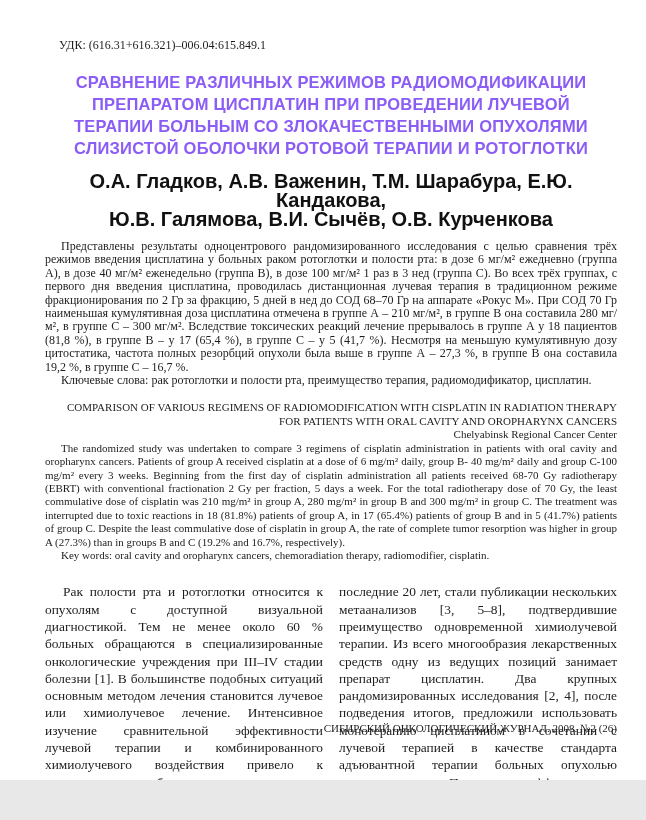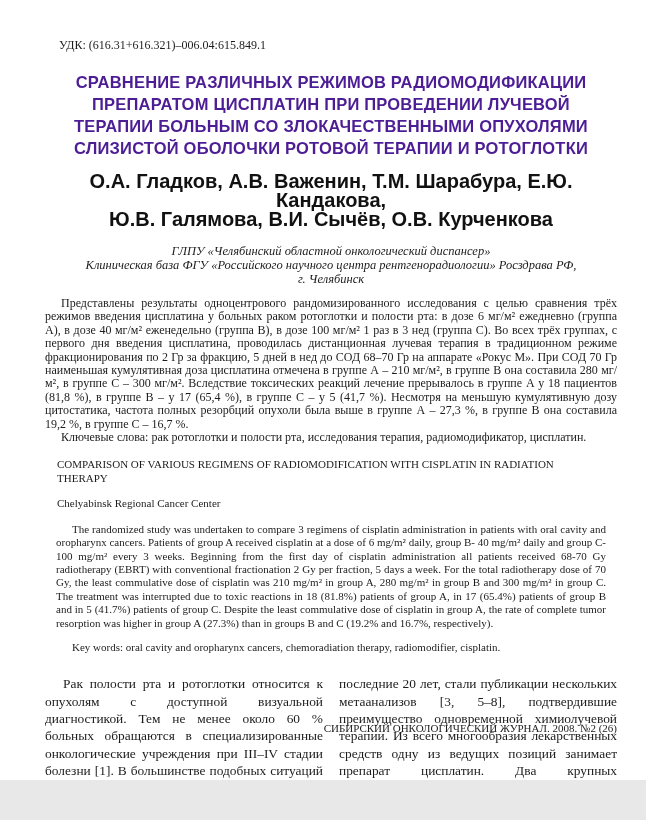--- a/index.html
+++ b/index.html
@@ -23,21 +23,21 @@
     margin: 2px 0 0 14px;
     color: #1c1c1c;
   }
   .title-block {
     margin-top: 18px;
     text-align: center;
     font-family: "Liberation Sans", sans-serif;
     font-weight: bold;
     font-size: 16.5px;
     line-height: 22px;
-    color: #4c1d95;
+    color: #8b5cf6;
     letter-spacing: 0.2px;
   }
   .authors-block {
     margin-top: 13px;
     text-align: center;
     font-family: "Liberation Sans", sans-serif;
     font-weight: bold;
     font-size: 20px;
     line-height: 19px;
     color: #111;
@@ -54,24 +54,24 @@
     font-size: 12px;
     line-height: 13.4px;
     text-align: justify;
   }
   .abstract-ru p { margin: 0; text-indent: 16px; }
   .en-block {
     margin-top: 14px;
     font-size: 11px;
     line-height: 13.4px;
   }
-  .en-center { text-align: left; margin: 12px; }
+  .en-center { text-align: right; margin: 0; }
   .en-italic { font-style: italic; }
   .en-abstract { text-align: justify; margin: 0; }
-  .en-abstract p { margin: 11px; text-indent: 16px; }
+  .en-abstract p { margin: 0; text-indent: 16px; }
   .body-columns {
     margin-top: 21px;
     display: flex;
     gap: 16px;
   }
   .column {
     width: 278px;
     font-size: 13.4px;
     line-height: 17.3px;
     text-align: justify;
@@ -100,33 +100,29 @@
     <div>ПРЕПАРАТОМ ЦИСПЛАТИН ПРИ ПРОВЕДЕНИИ ЛУЧЕВОЙ</div>
     <div>ТЕРАПИИ БОЛЬНЫМ СО ЗЛОКАЧЕСТВЕННЫМИ ОПУХОЛЯМИ</div>
     <div>СЛИЗИСТОЙ ОБОЛОЧКИ РОТОВОЙ ТЕРАПИИ И РОТОГЛОТКИ</div>
   </div>
 
   <div class="authors-block">
     <div>О.А. Гладков, А.В. Важенин, Т.М. Шарабура, Е.Ю. Кандакова,</div>
     <div>Ю.В. Галямова, В.И. Сычёв, О.В. Курченкова</div>
   </div>
 
-  <div class="affiliation-block">
-    <div>ГЛПУ «Челябинский областной онкологический диспансер»</div>
-    <div>Клиническая база ФГУ «Российского научного центра рентгенорадиологии» Росздрава РФ,</div>
-    <div>г. Челябинск</div>
-  </div>
 
   <div class="abstract-ru">
     <p>Представлены результаты одноцентрового рандомизированного исследования с целью сравнения трёх режимов введения цисплатина у больных раком ротоглотки и полости рта: в дозе 6 мг/м² ежедневно (группа А), в дозе 40 мг/м²  еженедельно (группа В), в дозе 100 мг/м² 1 раз в 3 нед (группа С). Во всех трёх группах, с первого дня введения цисплатина, проводилась дистанционная лучевая терапия в традиционном режиме фракционирования по 2 Гр за фракцию, 5 дней в нед до СОД 68–70 Гр  на аппарате «Рокус М». При СОД 70 Гр наименьшая кумулятивная доза цисплатина отмечена в группе А – 210 мг/м², в группе В она составила 280 мг/м², в группе С – 300 мг/м². Вследствие токсических реакций лечение прерывалось в группе А у 18 пациентов (81,8 %), в группе В – у 17 (65,4 %), в группе С – у 5 (41,7 %). Несмотря на меньшую кумулятивную дозу цитостатика, частота полных резорбций опухоли была выше  в группе А – 27,3 %, в группе В она составила 19,2 %, в группе С – 16,7 %.</p>
-    <p>Ключевые слова: рак ротоглотки и полости рта, исследования терапия, радиомодификатор, цисплатин.</p>
+    <p>Ключевые слова: рак ротоглотки и полости рта, преимущество терапия, радиомодификатор, цисплатин.</p>
   </div>
 
   <div class="en-block">
     <p class="en-center">COMPARISON OF VARIOUS REGIMENS OF RADIOMODIFICATION WITH CISPLATIN IN RADIATION THERAPY</p>
+    <p class="en-center">FOR PATIENTS WITH ORAL CAVITY AND OROPHARYNX CANCERS</p>
     <p class="en-center">Chelyabinsk Regional Cancer Center</p>
     <div class="en-abstract">
       <p>The randomized study was undertaken to compare 3 regimens of cisplatin administration in patients with oral cavity and oropharynx cancers. Patients of group A received cisplatin at a dose of 6 mg/m² daily, group B- 40 mg/m² daily and group C-100 mg/m² every 3 weeks. Beginning from the first day of cisplatin administration all patients received 68-70 Gy radiotherapy (EBRT) with conventional fractionation 2 Gy per fraction, 5 days a week. For the total radiotherapy dose of 70 Gy, the least commulative dose of cisplatin was 210 mg/m² in group A, 280 mg/m² in group B and 300 mg/m² in group C. The treatment was interrupted due to toxic reactions in 18 (81.8%) patients of group A, in 17 (65.4%) patients of group B and in 5 (41.7%) patients of group C. Despite the least commulative dose of cisplatin in group A, the rate of complete tumor resorption was higher in group A (27.3%) than in groups B and C (19.2% and 16.7%, respectively).</p>
       <p>Key words: oral cavity and oropharynx cancers, chemoradiation therapy, radiomodifier, cisplatin.</p>
     </div>
   </div>
 
   <div class="body-columns">
     <div class="column">
       <p class="indent">Рак полости рта и ротоглотки относится к опухолям с доступной визуальной диагностикой. Тем не менее около 60 % больных обращаются в специализированные  онкологические учреждения при III–IV стадии болезни [1].  В большинстве подобных ситуаций основным методом лечения становится лучевое или химиолучевое лечение. Интенсивное изучение сравнительной эффективности лучевой терапии и комбинированного химиолучевого воздействия привело к появлению большого количества рандомизированных исследований. Итогом значительного опыта, накопленного за</p>

